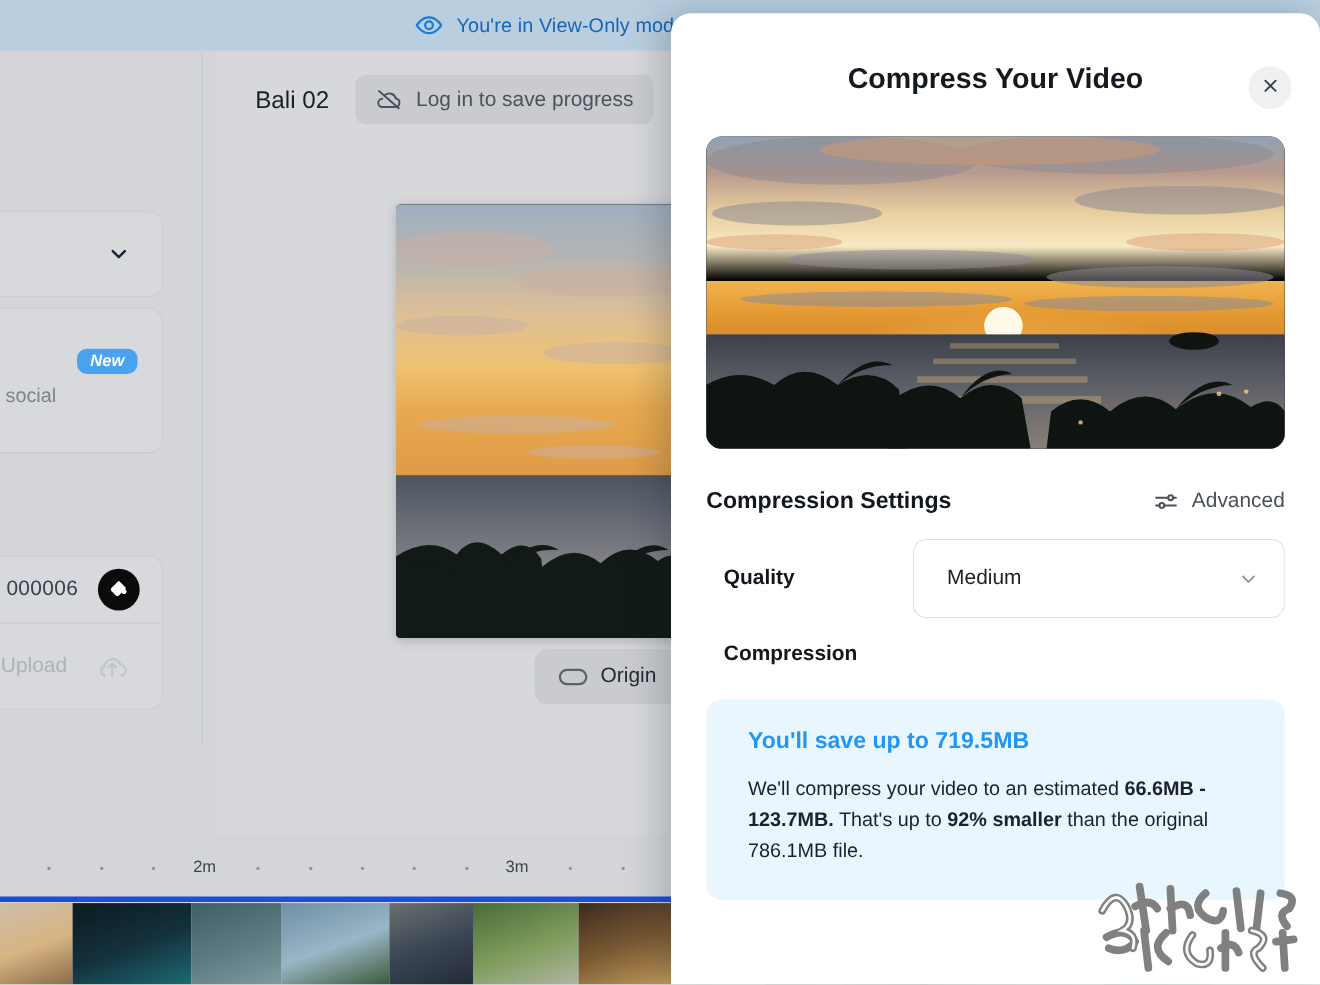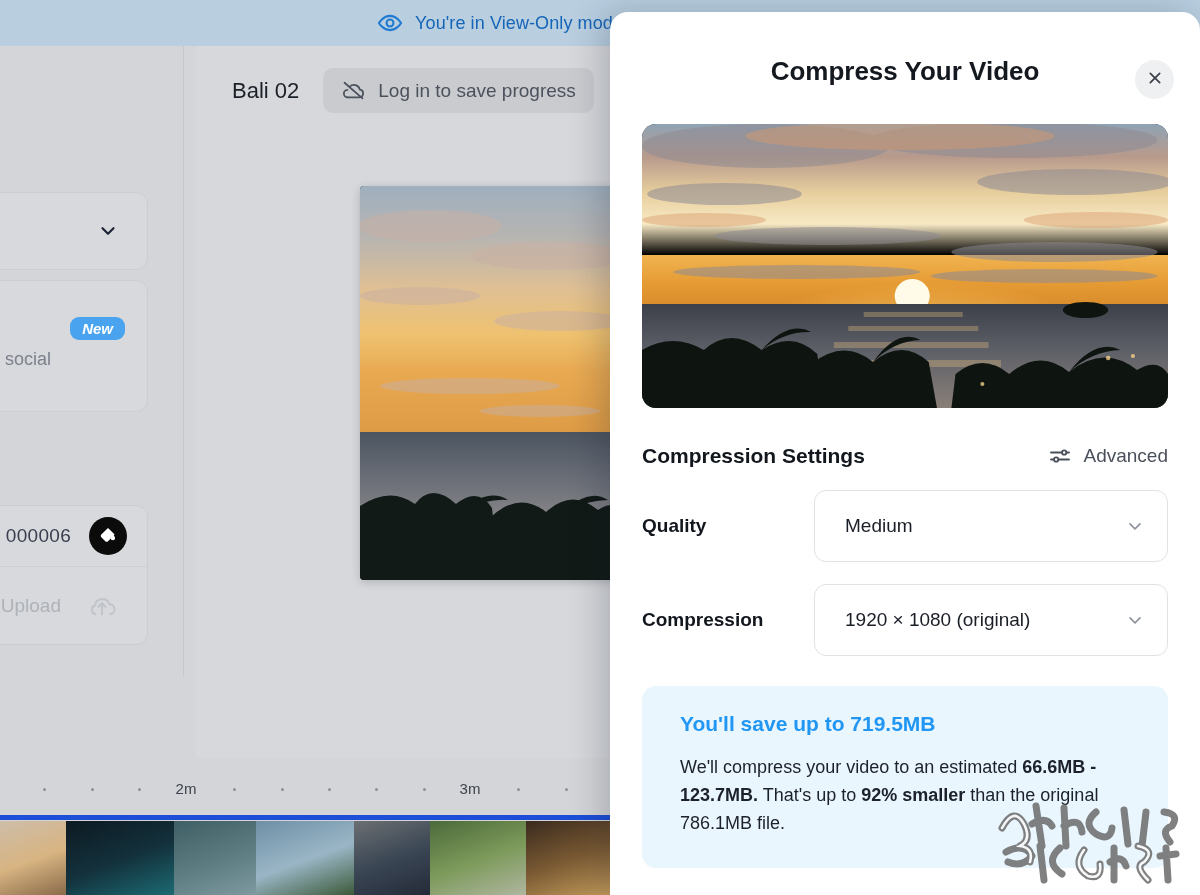--- a/index.html
+++ b/index.html
@@ -150,21 +150,21 @@
   }
   .settings-row {
     margin: 36px 32px 0 32px;
     display: flex; align-items: center; justify-content: space-between;
   }
   .settings-title { font-size: 21px; font-weight: bold; color: #12161d; }
   .advanced { display: flex; align-items: center; gap: 11px; cursor: pointer; }
   .advanced span { font-size: 19px; color: #4a505b; }
   .adv-icon { color: #6b7078; display: flex; }
 
-  .field { margin: 22px 32px 0 32px; display: flex; align-items: center; }
+  .field { margin: 22px 32px 0 48px; display: flex; align-items: center; }
   .field-label { width: 172px; font-size: 19px; font-weight: bold; color: #12161d; }
   .select {
     flex: 1; height: 72px; border: 1px solid #e0e2e6; border-radius: 12px;
     background: #fff; display: flex; align-items: center; justify-content: space-between;
     padding: 0 22px 0 30px; cursor: pointer;
   }
   .select-value { font-size: 19px; color: #1a1e26; }
   .select-chev { color: #8c919a; display: flex; }
 
   .savebox {
@@ -268,20 +268,24 @@
           <g fill="#111a16">
             <path d="M0 394 L0 320 Q30 300 55 318 Q72 296 96 318 Q118 300 132 322 L140 394 Z"></path>
             <path d="M130 394 L132 330 Q160 305 186 326 Q212 302 238 324 Q255 312 262 330 L262 394 Z"></path>
             <path d="M60 340 q-34 -26 -52 -12 q24 -4 52 12z"></path>
             <path d="M96 330 q30 -30 52 -16 q-26 -2 -52 16z"></path>
             <path d="M198 332 q28 -32 50 -18 q-26 0 -50 18z"></path>
           </g>
         </svg>
       </div>
 
+      <div class="ratio-chip">
+        <span class="ratio-glyph"></span>
+        <span>Origin</span>
+      </div>
     </div>
 
     <div class="timeline">
       <div class="ruler" id="ruler">
           <div class="tick" style="left: 43px;"></div>
           <div class="tick" style="left: 91px;"></div>
           <div class="tick" style="left: 138px;"></div>
           <div class="tick" style="left: 233px;"></div>
           <div class="tick" style="left: 281px;"></div>
           <div class="tick" style="left: 328px;"></div>
@@ -426,28 +430,20 @@
         <span class="select-chev">
           <svg width="20" height="20" viewBox="0 0 24 24" fill="none" stroke="currentColor" stroke-width="1.9" stroke-linecap="round" stroke-linejoin="round">
               <polyline points="6 9.5 12 15.5 18 9.5"></polyline>
             </svg>
         </span>
       </div>
     </div>
 
     <div class="field">
       <span class="field-label">Compression</span>
-      <div class="select">
-        <span class="select-value">1920 × 1080 (original)</span>
-        <span class="select-chev">
-          <svg width="20" height="20" viewBox="0 0 24 24" fill="none" stroke="currentColor" stroke-width="1.9" stroke-linecap="round" stroke-linejoin="round">
-              <polyline points="6 9.5 12 15.5 18 9.5"></polyline>
-            </svg>
-        </span>
-      </div>
     </div>
 
     <div class="savebox">
       <div class="save-head">You'll save up to 719.5MB</div>
       <div class="save-body">
         <span>We'll compress your video to an estimated </span><b>66.6MB - 123.7MB.</b><span> That's up to </span><b>92% smaller</b><span> than the original 786.1MB file.</span>
       </div>
     </div>
   </div>
 

